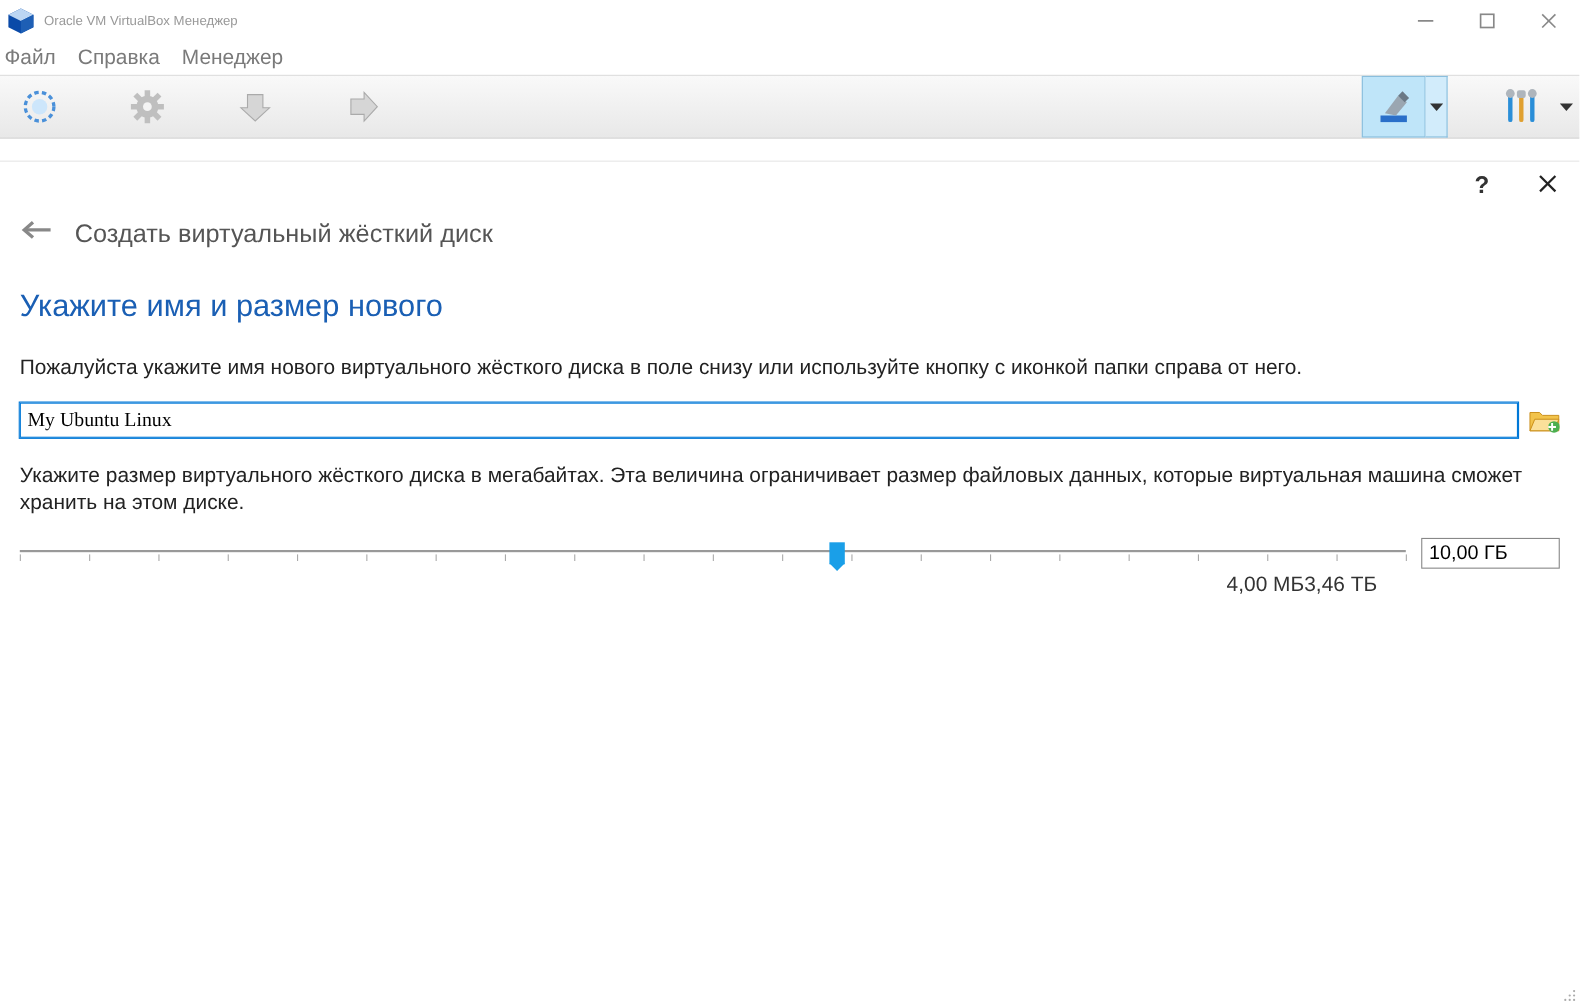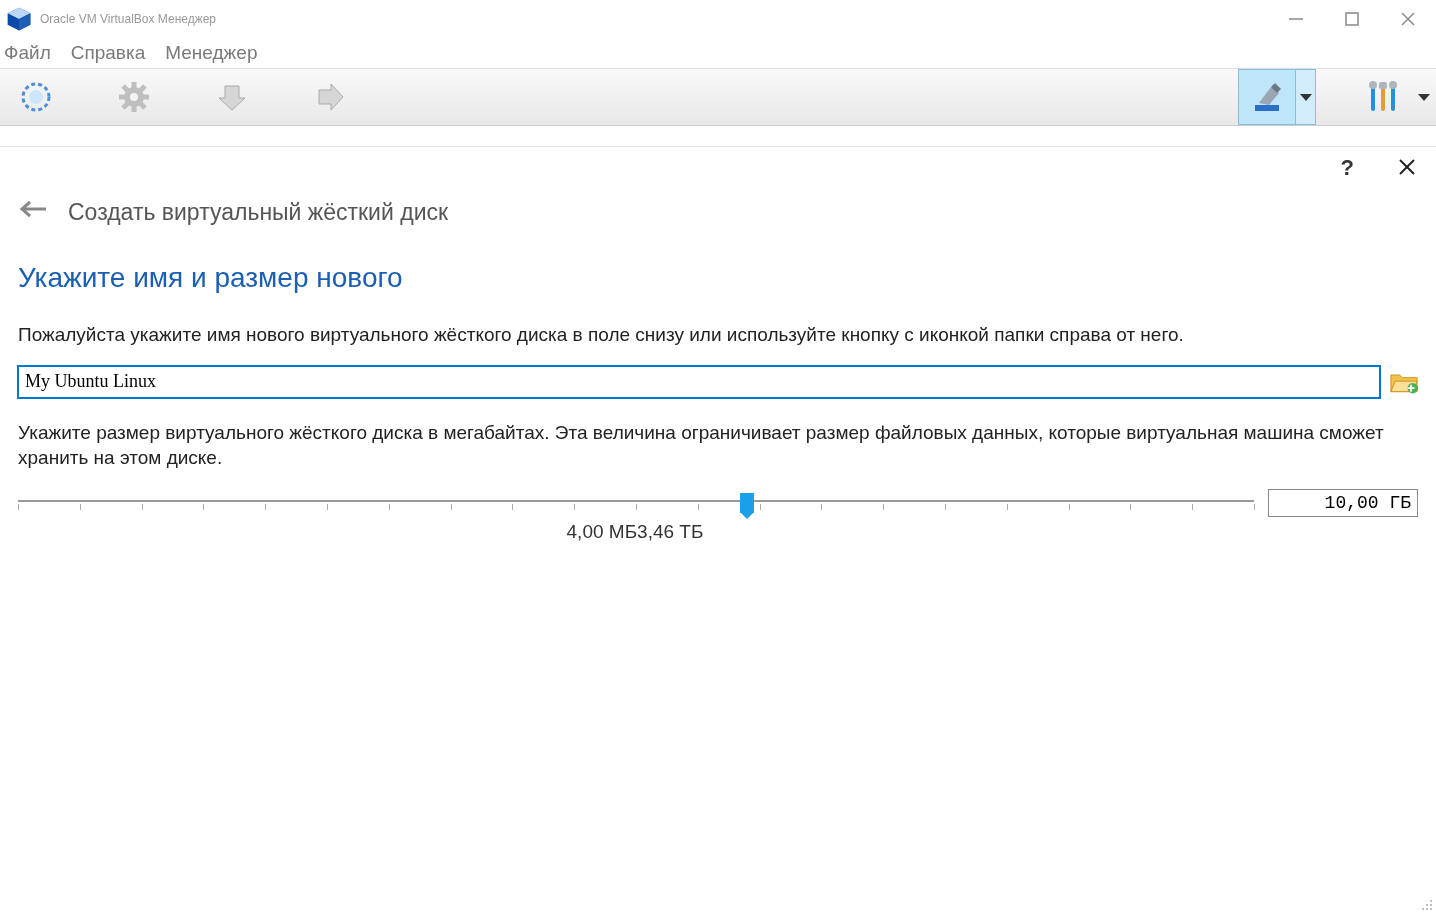--- a/index.html
+++ b/index.html
@@ -114,28 +114,28 @@
     content: "";
     position: absolute;
     bottom: -6px; left: 0;
     border-left: 7px solid transparent;
     border-right: 7px solid transparent;
     border-top: 7px solid #1a9fe8;
   }
   .tickrow { position: absolute; top: 14px; left: 0; right: 0; height: 10px; }
   .tick { position: absolute; width: 1px; height: 6px; background: #aaa; }
   .size-box {
-    width: 150px; height: 28px;
+    width: 126px; height: 28px;
     border: 1px solid #888;
-    text-align: right;
+    text-align: left;
     padding: 2px 6px;
     font-size: 18px;
-    font-family: Liberation Mono, monospace;
-  }
-  .slider-labels { display: flex; justify-content: center; font-size: 19px; color: #333; margin-top: 4px; width: calc(100% - 166px);}
+    font-family: Liberation Sans, sans-serif;
+  }
+  .slider-labels { display: flex; justify-content: flex-end; font-size: 19px; color: #333; margin-top: 4px; width: calc(100% - 166px);}
   
   .dialog-footer {
     position: absolute;
     left: 0; right: 0; bottom: 0;
     height: 56px;
     background: #f3f3f3;
     border-top: 1px solid #ddd;
     display: flex; justify-content: flex-end; align-items: center;
     gap: 14px;
     padding-right: 18px;

